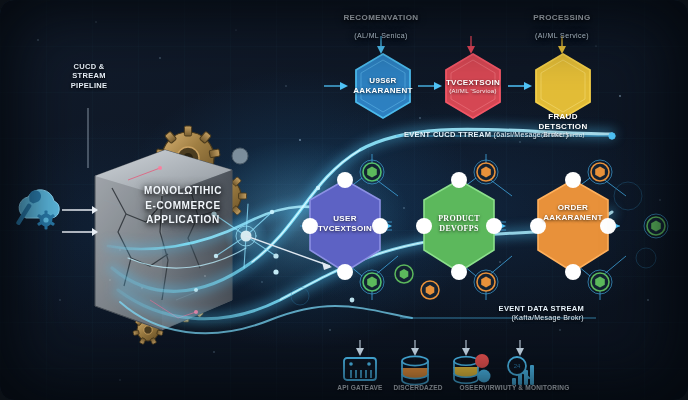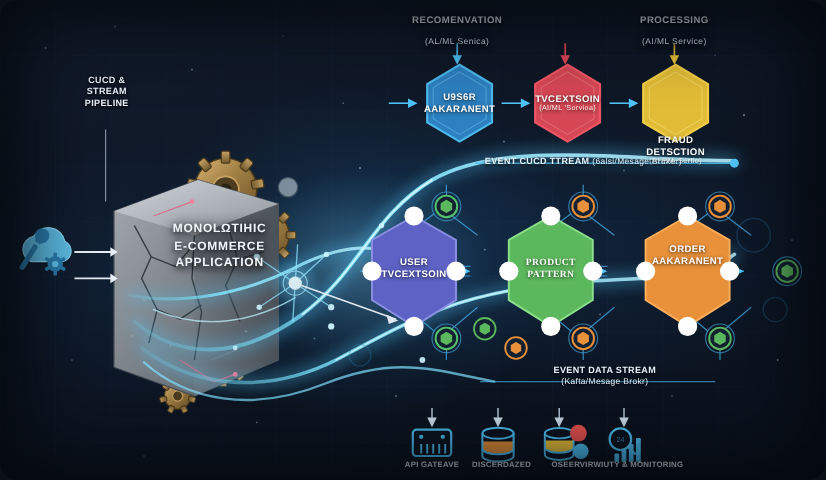--- a/index.html
+++ b/index.html
@@ -562,32 +562,32 @@
     <span>DETSCTION</span>
     <span class="sub">(AI PAL Sertio)</span>
   </div>
 
   <div class="hexlabel" style="left:311px;top:214px;width:68px;">
     <span>USER</span><br>
     <span>TVCEXTSOIN</span>
   </div>
   <div class="hexlabel" style="left:425px;top:214px;width:68px;font-family:Liberation Serif, serif;">
     <span>PRODUCT</span><br>
-    <span>PATTERN</span>
+    <span>DEVOFPS</span>
   </div>
   <div class="hexlabel" style="left:539px;top:203px;width:68px;">
     <span>ORDER</span><br>
     <span>AAKARANENT</span>
   </div>
 
   <div class="stream" style="left:404px;top:130px;">
     <span>EVENT CUCD TTREAM</span>
     <span class="sub">(6alsi/Mesage Bruker)</span>
   </div>
-  <div class="stream" style="left:424px;top:304px;text-align:center;width:160px;">
+  <div class="stream" style="left:424px;top:304px;text-align:right;width:160px;">
     <span>EVENT DATA STREAM</span><br>
     <span class="sub">(Kafta/Mesage Brokr)</span>
   </div>
 
   <div class="botlabel" style="left:330px;top:384px;width:60px;">
     <span>API GATEAVE</span>
   </div>
   <div class="botlabel" style="left:388px;top:384px;width:60px;">
     <span>DISCERDAZED</span>
   </div>

